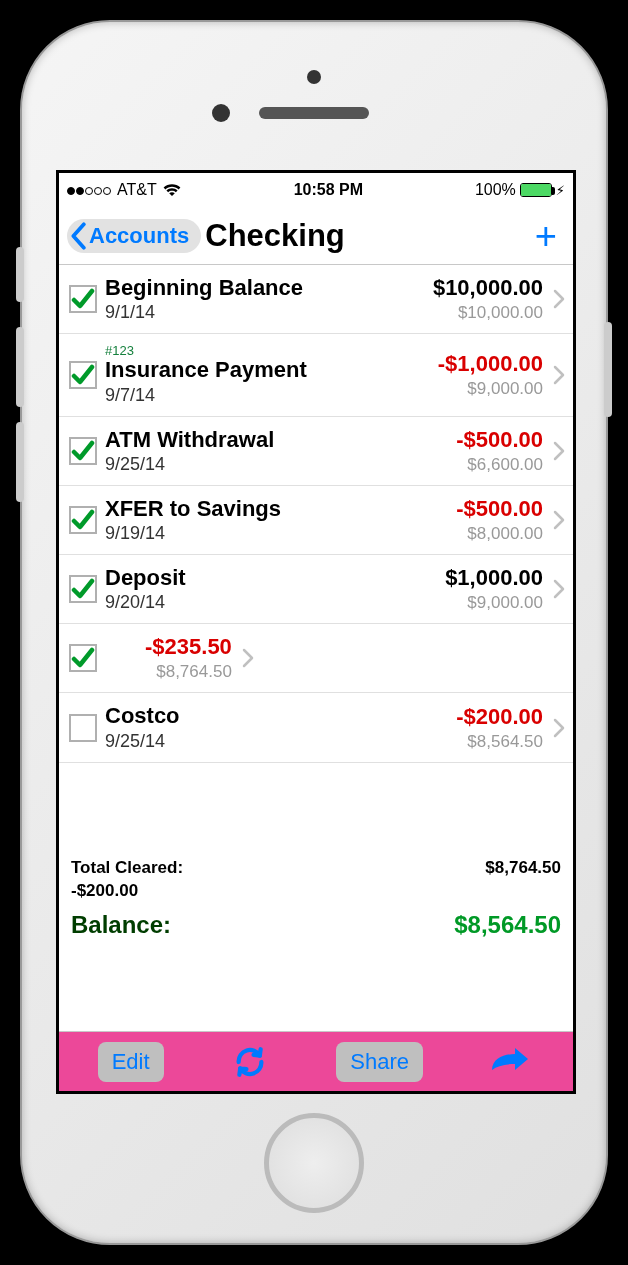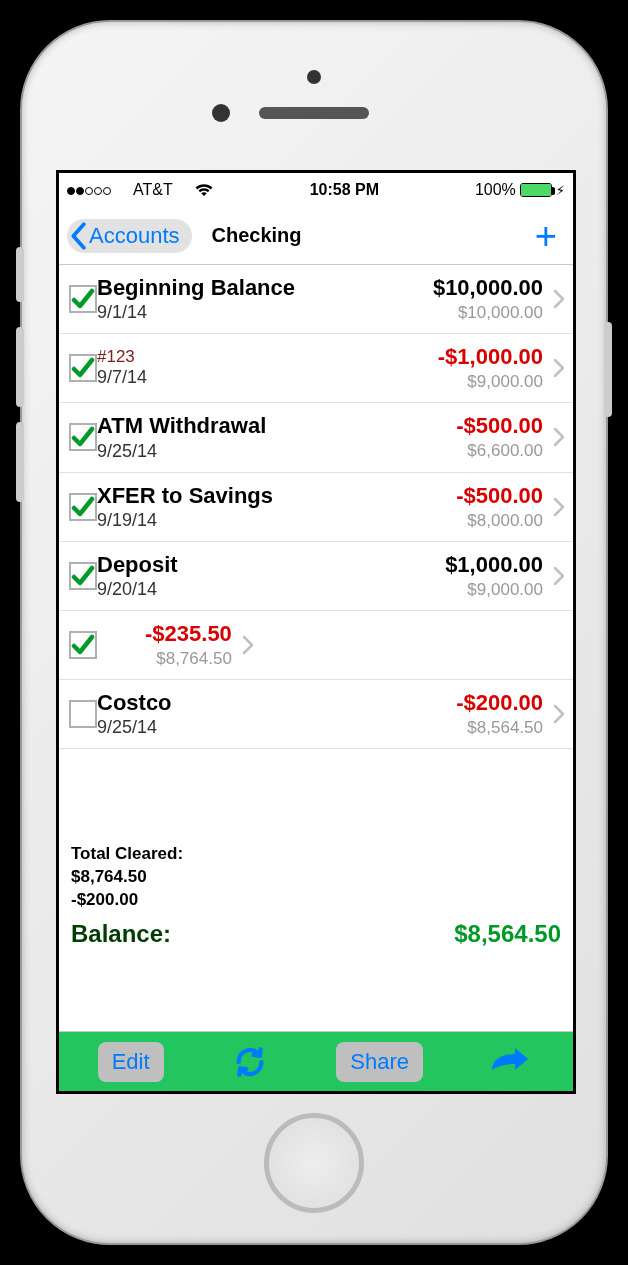--- a/index.html
+++ b/index.html
@@ -36,80 +36,80 @@
   .screen {
     position: absolute; left: 34px; top: 148px; width: 520px; height: 924px;
     background: #fff; border: 3px solid #000; overflow: hidden;
   }
 
   
   .statusbar {
     height: 34px; display:flex; align-items:center; justify-content:space-between;
     padding: 0 8px; font-size: 16px; font-weight: 500;
   }
-  .sb-left { display:flex; align-items:center; gap:21px; }
+  .sb-left { display:flex; align-items:center; gap:5px; }
   .dots span { display:inline-block; width:8px; height:8px; border-radius:50%; border:1.2px solid #000; margin-right:1px;}
   .dots span.f { background:#000; }
   .wifi svg { display:block; }
   .sb-right { display:flex; align-items:center; gap:4px; }
   .battery {
     width:32px; height:14px; border:1.5px solid #000; border-radius:3px; position:relative; display:flex; align-items:center;
   }
   .battery::after { content:""; position:absolute; right:-4px; top:3px; width:3px; height:8px; background:#000; border-radius:0 2px 2px 0;}
   .battery .fill { width:100%; height:100%; background:#4cd964; border-radius:1.5px; }
   .bolt { font-size:13px; }
 
   
   .navbar {
     height: 58px; display:flex; align-items:center; padding:0 8px;
     border-bottom:1px solid #c8c8c8;
   }
   .back-btn {
     display:flex; align-items:center; background:#e2e2e2; border-radius:20px;
-    height:34px; padding:0 12px 0 2px; color:#007aff; font-size:22px;
+    height:34px; padding:0 12px 0 2px; color:#007aff; font-size:22px;font-weight:bold;
   }
   .back-btn svg { margin-right:2px; }
-  .nav-title { flex:1; text-align:left; font-size:20px; font-weight:600; padding-left:20px;}
+  .nav-title { flex:1; text-align:left; font-size:31px; font-weight:600; padding-left:4px;}
   .add-btn { color:#007aff; font-size:38px; font-weight:200; padding:0 8px; line-height:1;}
 
   
   .list { }
   .row {
     display:flex; align-items:center; padding:10px 6px 10px 10px;
     border-bottom:1px solid #e0e0e0; position:relative;
   }
   .checkbox {
     width:28px; height:28px; border:2.5px solid #b0b0b0; background:#fff;
     display:flex; align-items:center; justify-content:center; flex-shrink:0;
   }
   .checkbox.checked svg { display:block; }
   .checkbox svg { display:none; }
-  .row-main { flex:1; padding-left:0; min-width:0; }
-  .row-ref { font-size:17px; color:#7f1d1d; line-height:1; }
+  .row-main { flex:1; padding-left:8px; min-width:0; }
+  .row-ref { font-size:13px; color:#15803d; line-height:1; }
   .row-title { font-size:22px; font-weight:600; line-height:1.15; }
   .row-date { font-size:18px; color:#333; margin-top:2px;}
   .row-right { text-align:right; padding-right:4px; }
   .row-amount { font-size:22px; font-weight:700; }
   .row-amount.neg { color:#d90000;margin-left:48px; }
   .row-running { font-size:17px; color:#999; margin-top:2px;}
   .chevron { color:#c0c0c0; padding:0 2px 0 6px; }
   .chevron svg { display:block; }
 
   .spacer { height: 90px; }
 
   
   .summary { padding: 4px 12px 10px 12px; border-top:0; }
-  .sum-line { display:flex; justify-content:space-between; font-size:17px; font-weight:600; line-height:1.35;flex-direction:column;}
+  .sum-line { display:flex; justify-content:space-between; font-size:17px; font-weight:600; line-height:1.35;}
   .sum-balance { display:flex; justify-content:space-between; font-size:24px; font-weight:800; color:#003d00; margin-top:8px;}
   .sum-balance .val { color:#009926; }
 
   
   .toolbar {
     position:absolute; bottom:0; left:0; right:0; height:60px;
-    background:#22c55e; border-top:1px solid #c8c8c8;
+    background:#ec4899; border-top:1px solid #c8c8c8;
     display:flex; align-items:center; justify-content:space-around; padding:0 8px;
   }
   .tb-btn {
     background:#bfbfbf; border-radius:8px; height:40px; padding:0 14px;
     display:flex; align-items:center; color:#007aff; font-size:22px; font-weight:400;
   }
   .tb-icon { color:#007aff; display:flex; align-items:center; justify-content:center; width:50px; }
 </style>
 </head>
 <body>
@@ -183,20 +183,21 @@
           </div>
         </div>
         <div class="row">
           <div class="checkbox checked">
             <svg width="26" height="26" viewBox="0 0 24 24">
               <path d="M3 13 L9 19 L21 4" stroke="#009a2a" stroke-width="4.5" fill="none" stroke-linecap="round" stroke-linejoin="round"></path>
             </svg>
           </div>
           <div class="row-main">
             <div class="row-ref">#123</div>
+            <div class="row-title">Insurance Payment</div>
             <div class="row-date">9/7/14</div>
           </div>
           <div class="row-right">
             <div class="row-amount neg">-$1,000.00</div>
             <div class="row-running">$9,000.00</div>
           </div>
           <div class="chevron">
             <svg width="12" height="20" viewBox="0 0 12 20">
               <path d="M2 2 L10 10 L2 18" stroke="#c0c0c0" stroke-width="2.5" fill="none" stroke-linecap="round" stroke-linejoin="round"></path>
             </svg>

